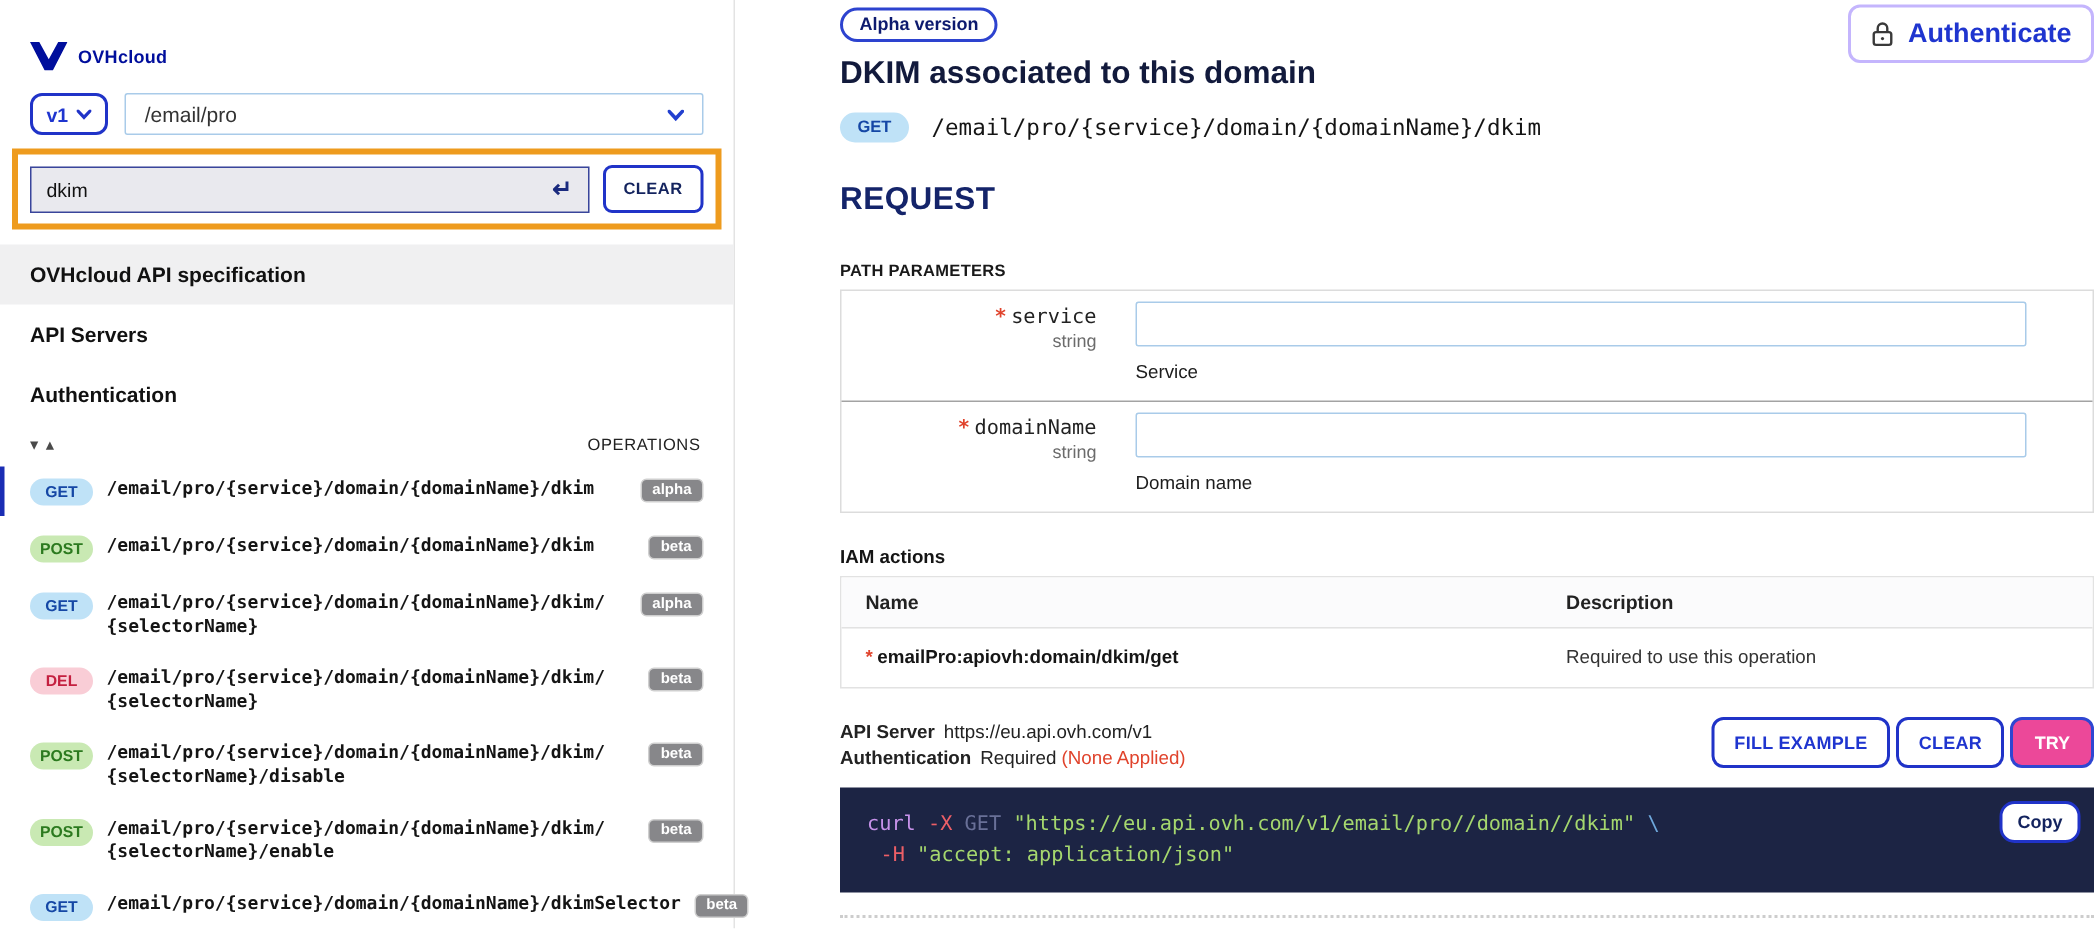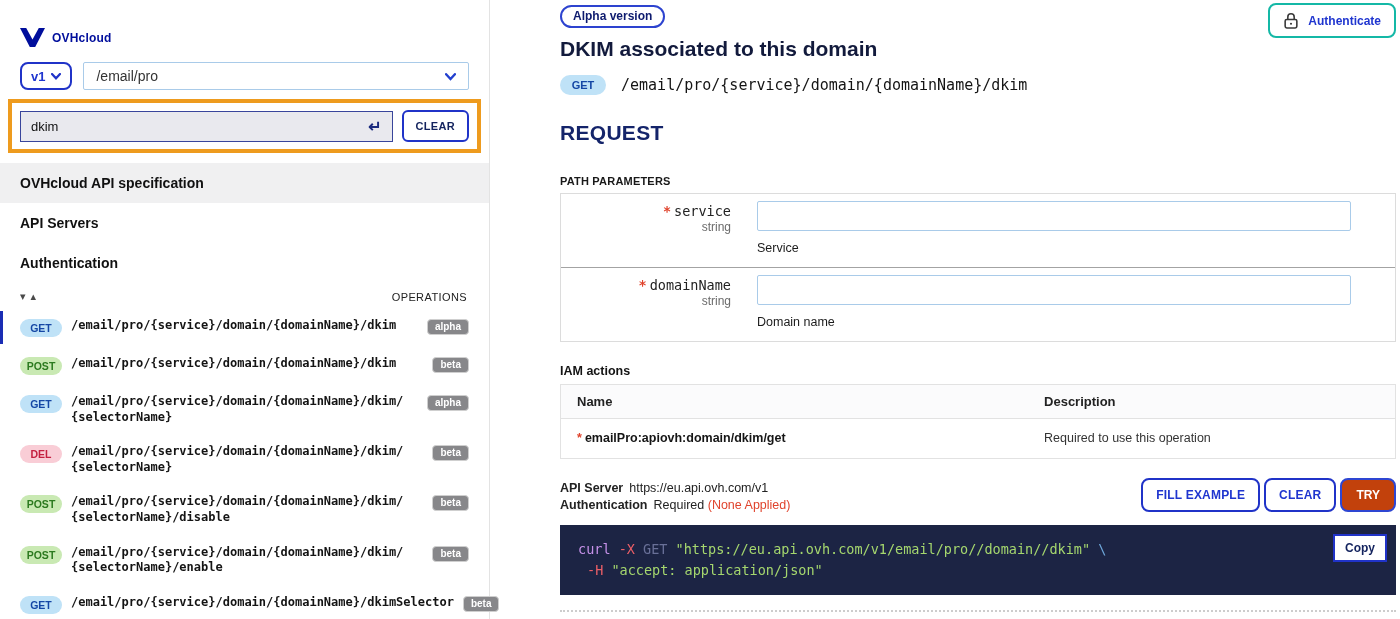--- a/index.html
+++ b/index.html
@@ -44,22 +44,22 @@
     font-size:12px; color:#141414; line-height:1.3; }
   .op-path span { display:block; }
   .stage-badge { flex:0 0 auto; background:#87878a; border:1px solid #cfcfcf; color:#fff;
     font-size:10px; font-weight:bold; padding:1px 7px 2px; border-radius:4px; margin-top:1px; }
 
   
   .main { position:absolute; left:491px; top:0; right:0; bottom:0; padding:0 4px 0 69px; }
   .alpha-pill { display:inline-block; margin-top:5px; border:2px solid #2d43cf;
     border-radius:12px; padding:2px 11px 3px; color:#0d1a6e; font-weight:bold; font-size:12px; }
   .auth-btn { position:absolute; top:3px; right:4px; display:flex; align-items:center; gap:9px;
-    border:2px solid #14b8a6; border-radius:8px; background:#fff; padding:7px 13px;
-    color:#1f35cf; font-weight:bold; font-size:12px; cursor:pointer; }
+    border:2px solid #c4b5fd; border-radius:8px; background:#fff; padding:7px 13px;
+    color:#1f35cf; font-weight:bold; font-size:18px; cursor:pointer; }
   .page-title { margin-top:9px; font-size:21px; font-weight:bold; color:#121a3c; }
   .endpoint-row { margin-top:14px; display:flex; align-items:center; gap:15px; }
   .endpoint-pill { font-size:11px; font-weight:bold; padding:4px 0; width:46px; text-align:center;
     border-radius:11px; background:#bfe2f7; color:#1547a5; }
   .endpoint-path { font-family:"DejaVu Sans Mono", monospace; font-size:15px; color:#141414; }
   .req-heading { margin-top:26px; font-size:21px; font-weight:bold; color:#14246a; letter-spacing:.3px; }
   .pp-heading { margin-top:30px; font-size:11px; font-weight:bold; color:#191919; letter-spacing:.2px; }
   .param-table { margin-top:6px; border:1px solid #dcdcdc; }
   .param-row { display:flex; }
   .param-row + .param-row { border-top:1px solid #a3a3a3; }
@@ -79,29 +79,29 @@
   .iam-bcell { padding:12px 16px 13px; font-size:12.5px; color:#333; }
   .c-name { width:56%; } .c-desc { width:44%; }
   .iam-action { font-weight:bold; color:#151515; }
   .server-row { margin-top:19px; display:flex; align-items:flex-end; }
   .server-line { font-size:12.5px; color:#222; margin-top:3px; }
   .server-line b { margin-right:6px; }
   .none-applied { color:#e0432c; }
   .action-btns { margin-left:auto; display:flex; gap:4px; }
   .btn-outline { border:2px solid #2033c8; border-radius:8px; background:#fff; color:#1f35cf;
     font-weight:bold; font-size:12px; padding:8px 13px; cursor:pointer; letter-spacing:.2px; }
-  .btn-solid { border:2px solid #2e46d2; border-radius:8px; background:#c2410c; color:#fff;
+  .btn-solid { border:2px solid #2e46d2; border-radius:8px; background:#ec4899; color:#fff;
     font-weight:bold; font-size:12px; padding:8px 14px; cursor:pointer; }
   .code-block { margin-top:13px; background:#1c2444; padding:14px 18px; position:relative;
     font-family:"DejaVu Sans Mono", monospace; font-size:13.5px; line-height:1.55; color:#d8dbe8; }
   .tok-purple { color:#c792ea; } .tok-red { color:#ec5f67; } .tok-gray { color:#697098; }
   .tok-green { color:#a5d76e; } .tok-blue { color:#6fa8dc; }
   .code-line2 { padding-left:9px; }
   .copy-btn { position:absolute; top:9px; right:9px; background:#fff; border:2px solid #2033c8;
-    border-radius:0; color:#13235e; font-weight:bold; font-size:12px; padding:5px 10px; cursor:pointer; }
+    border-radius:10px; color:#13235e; font-weight:bold; font-size:12px; padding:5px 10px; cursor:pointer; }
   .divider { margin-top:15px; border-top:2px dotted #cdcdcd; }
 </style>
 </head>
 <body>
 
 <div class="sidebar">
   <div class="logo-row">
     <svg width="25" height="19" viewBox="0 0 25 19">
       <path d="M0 0 H6.2 L12.5 11.5 L18.8 0 H25 L15.2 19 H9.8 Z" fill="#000e9c"></path>
     </svg>

